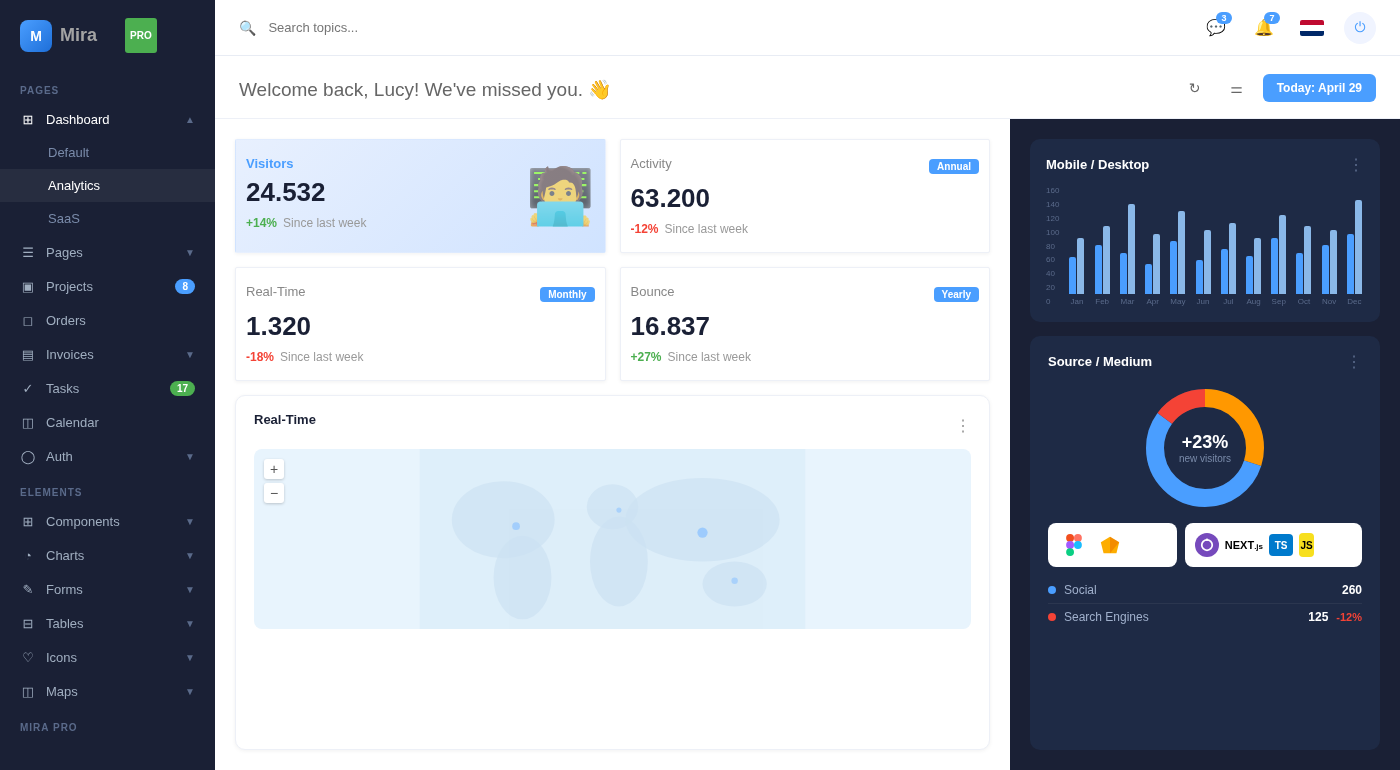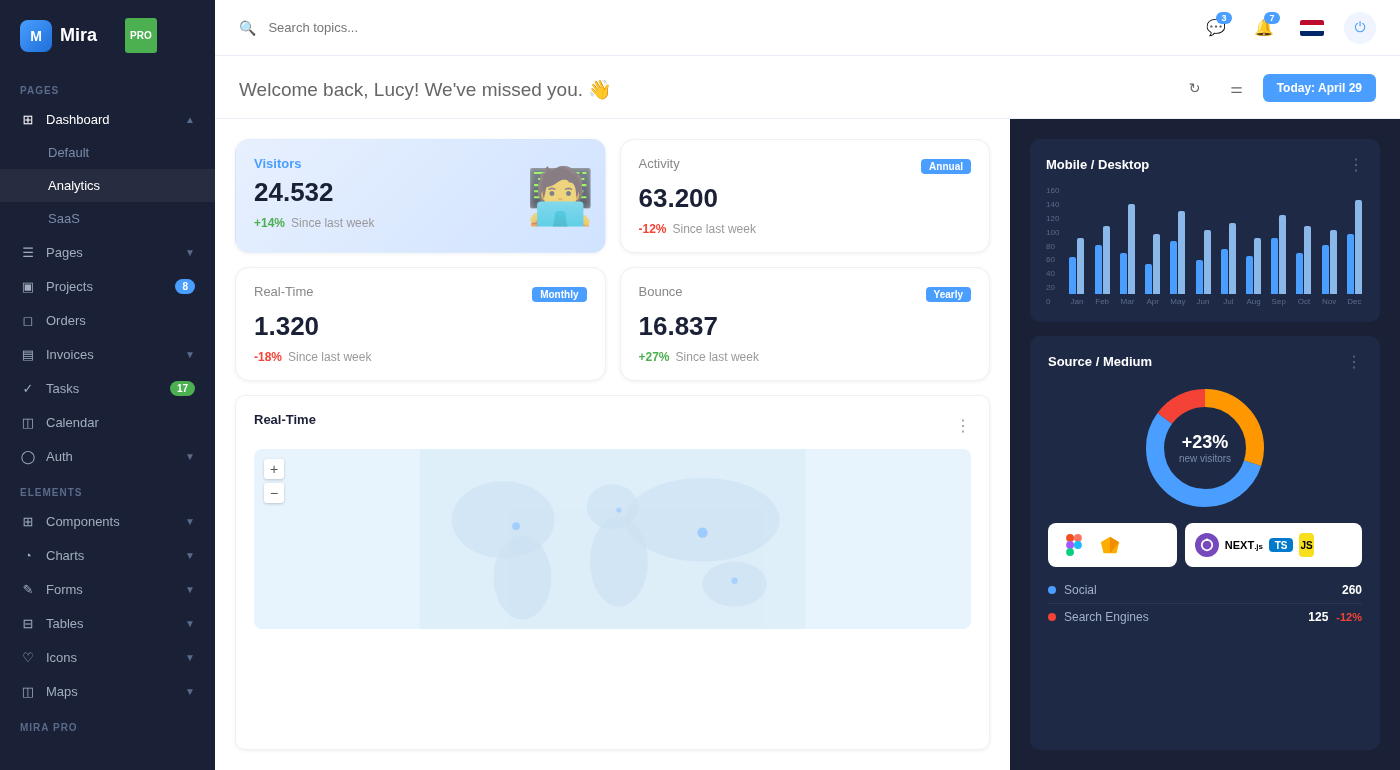--- a/index.html
+++ b/index.html
@@ -2,21 +2,21 @@
 <html><head>
   <meta charset="utf-8">
   <style>
     * { margin: 0; padding: 0; box-sizing: border-box; }
     body { font-family: -apple-system, BlinkMacSystemFont, 'Segoe UI', sans-serif; background: #f5f6fa; display: flex; width: 1400px; height: 770px; overflow: hidden; }
 
     
     .sidebar { width: 215px; min-width: 215px; background: #1a2035; color: #a0aec0; height: 770px; overflow-y: auto; flex-shrink: 0; }
     .sidebar-logo { display: flex; align-items: center; gap: 8px; padding: 18px 20px; }
     .logo-icon { width: 32px; height: 32px; background: linear-gradient(135deg, #4a9eff, #1e6fd9); border-radius: 8px; display: flex; align-items: center; justify-content: center; font-weight: 900; color: white; font-size: 14px; }
-    .logo-text { color: #ffffff; font-size: 18px; font-weight: 700; }
+    .logo-text { color: #a3a3a3; font-size: 18px; font-weight: 700; }
     .pro-badge { background: #4caf50; color: white; font-size: 10px; font-weight: 700; padding: 12px 5px; border-radius: 3px; margin-left: 20px; }
     .sidebar-section-label { font-size: 10px; font-weight: 700; letter-spacing: 1px; color: #5a6a8a; padding: 14px 20px 6px; text-transform: uppercase; }
     .sidebar-item { display: flex; align-items: center; gap: 10px; padding: 9px 20px; cursor: pointer; font-size: 13px; color: #a0aec0; transition: background 0.15s; position: relative; }
     .sidebar-item.active { color: white; }
     .sidebar-item.active > .sidebar-item-label { color: white; }
     .sidebar-item.sub-item { padding-left: 48px; font-size: 13px; color: #7a8baa; }
     .sidebar-item.sub-item.active-sub { color: white; background: rgba(255,255,255,0.06); }
     .sidebar-item-icon { width: 16px; height: 16px; display: flex; align-items: center; justify-content: center; flex-shrink: 0; }
     .sidebar-item-label { flex: 1; }
     .badge { background: #4a9eff; color: white; border-radius: 10px; font-size: 10px; font-weight: 700; padding: 2px 7px; }
@@ -32,21 +32,21 @@
     .search-input { border: none; outline: none; flex: 1; font-size: 13px; color: #777; background: transparent; }
     .topbar-actions { display: flex; align-items: center; gap: 16px; margin-left: auto; }
     .topbar-icon-btn { position: relative; width: 32px; height: 32px; display: flex; align-items: center; justify-content: center; cursor: pointer; color: #666; font-size: 16px; }
     .topbar-badge { position: absolute; top: 0; right: 0; background: #4a9eff; color: white; font-size: 9px; font-weight: 700; border-radius: 10px; padding: 1px 5px; min-width: 16px; text-align: center; }
     .flag-icon { width: 24px; height: 16px; background: linear-gradient(180deg, #bf0a30 33%, white 33%, white 66%, #002868 66%); border-radius: 2px; }
     .power-btn { width: 32px; height: 32px; border-radius: 50%; background: #f0f4ff; display: flex; align-items: center; justify-content: center; cursor: pointer; color: #4a9eff; font-size: 14px; }
     .page-title { font-size: 22px; font-weight: 700; color: #1a2035; }
     .header-actions { display: flex; align-items: center; gap: 10px; }
     .header-icon-btn { width: 32px; height: 32px; border-radius: 6px; display: flex; align-items: center; justify-content: center; color: #666; cursor: pointer; font-size: 14px; }
     .today-btn { background: #4a9eff; color: white; border-radius: 6px; padding: 7px 14px; font-size: 12px; font-weight: 600; cursor: pointer; }
-    .stat-card { background: white; border-radius: 14px; padding: 16px 18px; box-shadow: 0 1px 4px rgba(0,0,0,0.06); border: 1px solid #edf0f7; position: relative; overflow: hidden; }
+    .stat-card { background: white; border-radius: 2px; padding: 16px 10px; box-shadow: 0 1px 4px rgba(0,0,0,0.06); border: 1px solid #edf0f7; position: relative; overflow: hidden; }
     .stat-card.visitors { background: linear-gradient(135deg, #e8f0fe, #d0e3ff); border-color: transparent; }
     .stat-label { font-size: 13px; color: #888; font-weight: 500; margin-bottom: 6px; }
     .stat-label.blue { color: #4a9eff; font-weight: 600; }
     .stat-value { font-size: 26px; font-weight: 700; color: #1a2035; margin-bottom: 8px; }
     .stat-footer { display: flex; align-items: center; gap: 6px; font-size: 12px; }
     .stat-change { font-weight: 700; font-size: 12px; }
     .stat-change.positive { color: #4caf50; }
     .stat-change.negative { color: #f44336; }
     .stat-period { color: #999; }
     .stat-badge { font-size: 10px; font-weight: 700; padding: 2px 8px; border-radius: 4px; }
@@ -461,21 +461,21 @@
 
               <div style="width:24px; height:24px; display:flex; align-items:center; justify-content:center; background:#764abc; border-radius:50%;">
                 <svg viewBox="0 0 16 16" width="14" height="14">
                   <circle cx="8" cy="8" r="6" fill="none" stroke="white" stroke-width="2"></circle>
                   <circle cx="8" cy="2" r="1.5" fill="white"></circle>
                 </svg>
               </div>
 
               <div style="font-size:11px; font-weight:700; color:#000; white-space:nowrap;">NEXT<span style="font-size:8px;">.js</span></div>
 
-              <div style="width:24px; height:14px; background:#007acc; border-radius:4px; display:flex; align-items:center; justify-content:center;">
+              <div style="width:24px; height:22px; background:#007acc; border-radius:4px; display:flex; align-items:center; justify-content:center;">
                 <span style="color:white; font-size:10px; font-weight:900;">TS</span>
               </div>
 
               <div style="width:15px; height:24px; background:#f7df1e; border-radius:4px; display:flex; align-items:center; justify-content:center;">
                 <span style="color:#000; font-size:10px; font-weight:900;">JS</span>
               </div>
             </div>
           </div>
 
           <div style="margin-top:10px;">

